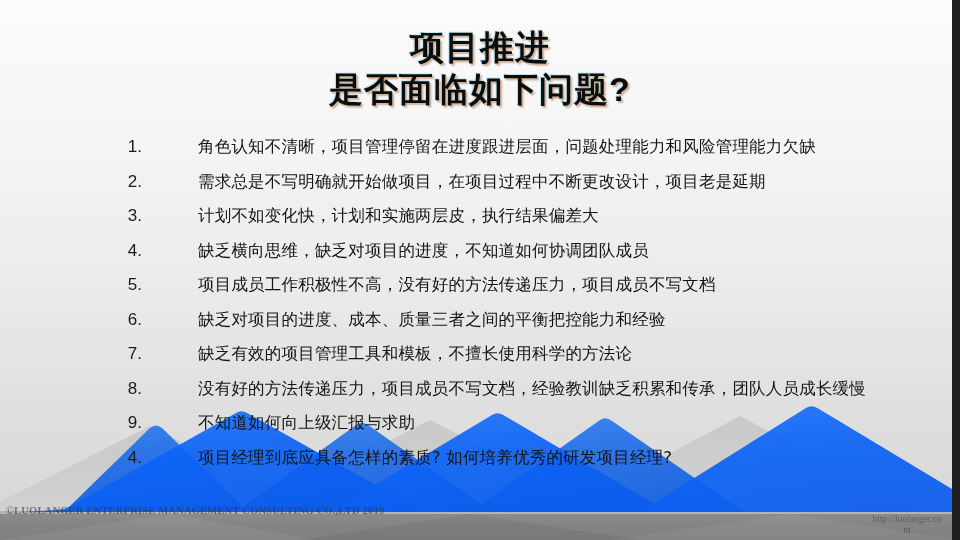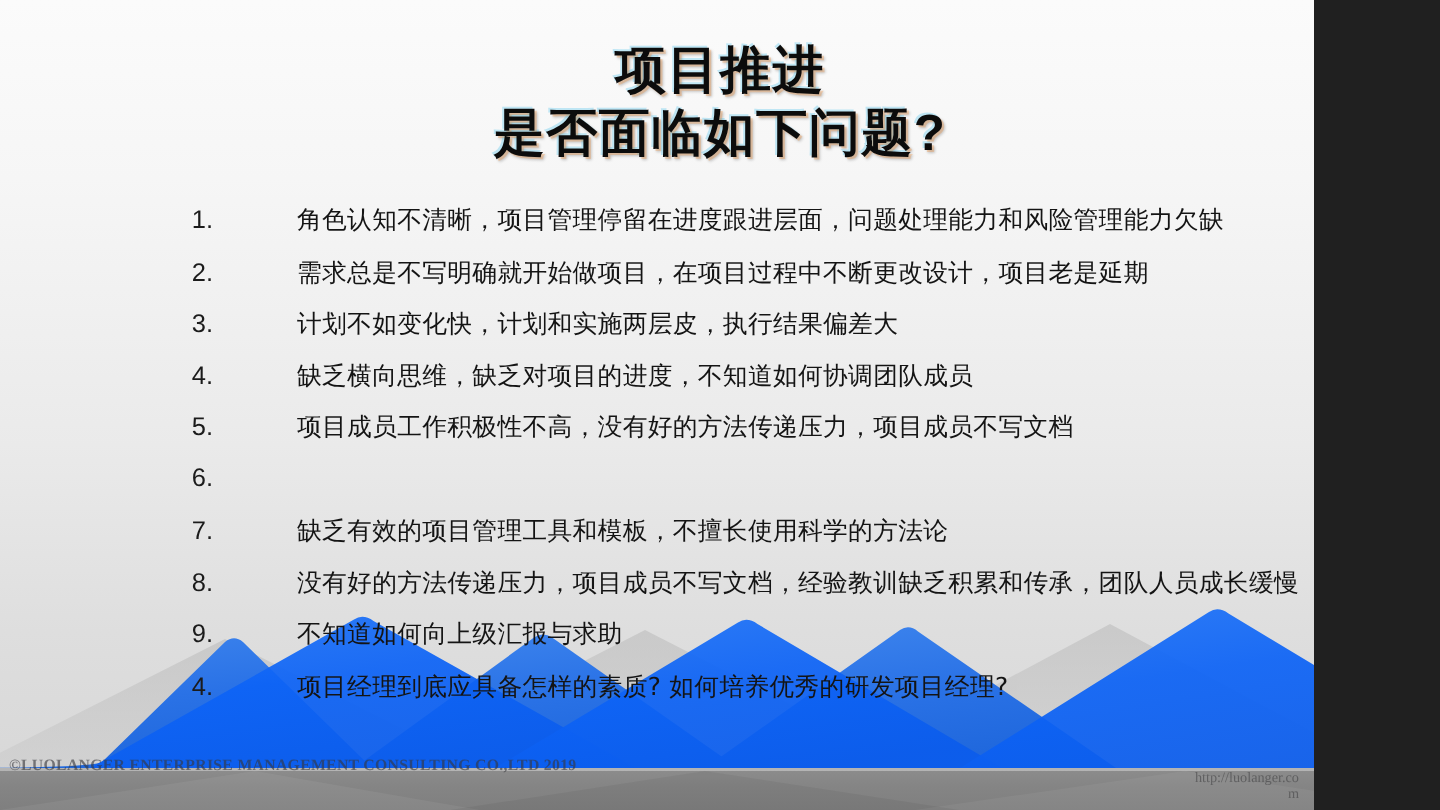--- a/index.html
+++ b/index.html
@@ -3,21 +3,21 @@
 <meta charset="utf-8">
 <title>Slide</title>
 <style>
   html, body {
     margin: 0;
     padding: 0;
     background: #202020;
   }
   #slide {
     position: relative;
-    width: 876px;
+    width: 952px;
     height: 540px;
     overflow: hidden;
     background: linear-gradient(to bottom, #fbfbfb 0%, #f6f6f6 22%, #eaeaea 55%, #dedede 78%, #d6d6d6 100%);
     font-family: "Liberation Sans", "DejaVu Sans", sans-serif;
   }
 
   
   .title-block {
     position: absolute;
     top: 26px;
@@ -108,21 +108,21 @@
     color: rgba(55,55,60,0.62);
     letter-spacing: 0.2px;
     white-space: nowrap;
   }
   .watermark {
     position: absolute;
     right: 10px;
     bottom: 4px;
     z-index: 7;
     width: 70px;
-    text-align: right;
+    text-align: center;
     font-family: "Liberation Serif", "DejaVu Serif", serif;
     font-size: 9.5px;
     color: rgba(60,60,62,0.55);
     line-height: 11px;
     word-break: break-all;
   }
 </style>
 </head>
 <body>
 
@@ -149,20 +149,21 @@
     <div class="li-row">
       <span class="li-num">4.</span>
       <span class="li-txt">缺乏横向思维，缺乏对项目的进度，不知道如何协调团队成员</span>
     </div>
     <div class="li-row">
       <span class="li-num">5.</span>
       <span class="li-txt">项目成员工作积极性不高，没有好的方法传递压力，项目成员不写文档</span>
     </div>
     <div class="li-row">
       <span class="li-num">6.</span>
+      <span class="li-txt">缺乏对项目的进度、成本、质量三者之间的平衡把控能力和经验</span>
     </div>
     <div class="li-row">
       <span class="li-num">7.</span>
       <span class="li-txt">缺乏有效的项目管理工具和模板，不擅长使用科学的方法论</span>
     </div>
     <div class="li-row">
       <span class="li-num">8.</span>
       <span class="li-txt">没有好的方法传递压力，项目成员不写文档，经验教训缺乏积累和传承，团队人员成长缓慢</span>
     </div>
     <div class="li-row">

